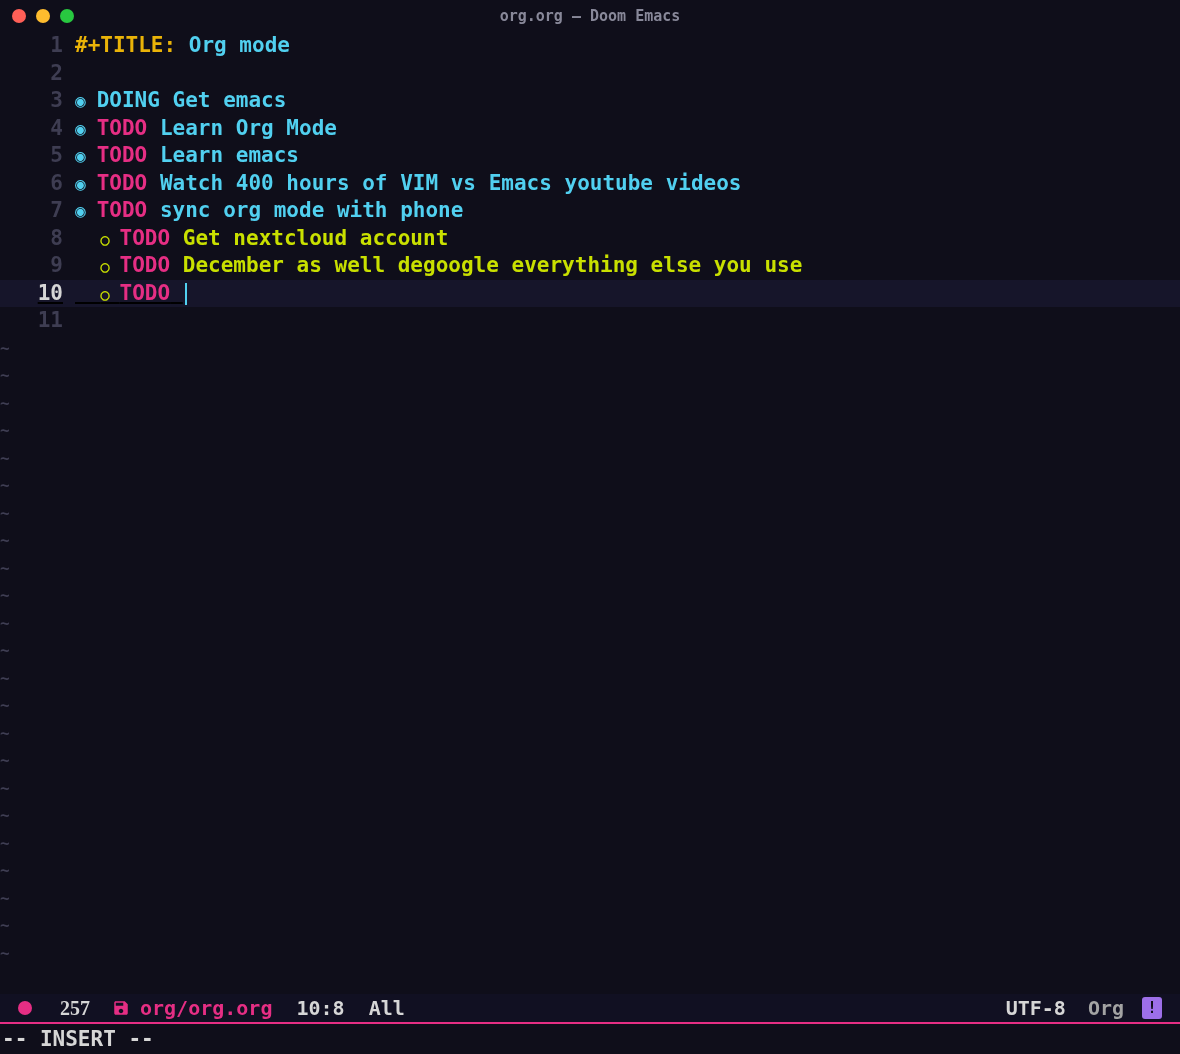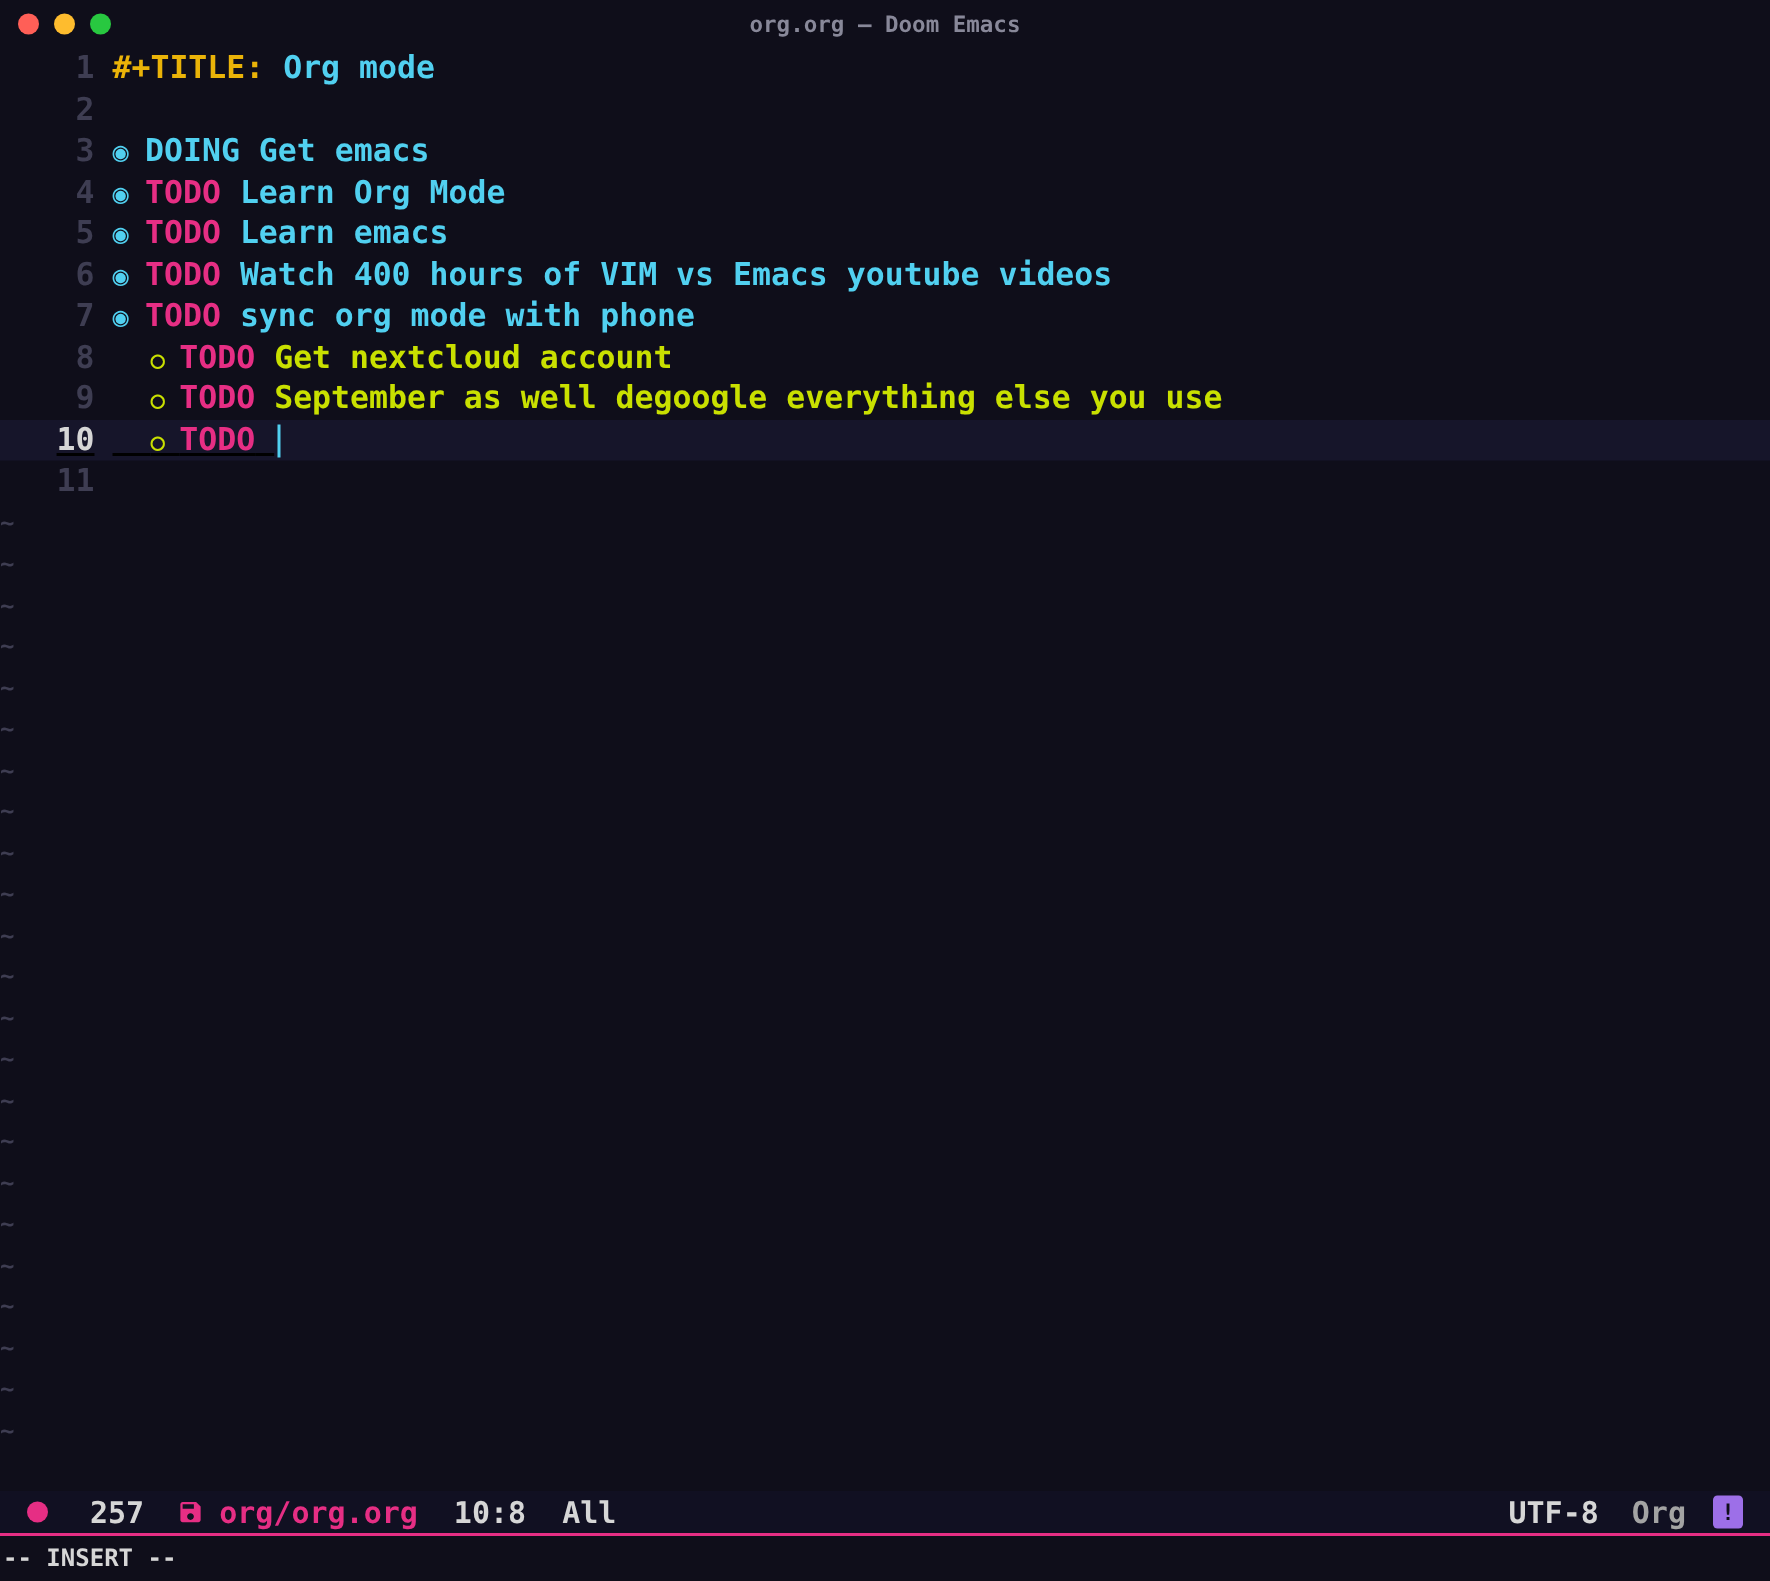--- a/index.html
+++ b/index.html
@@ -119,20 +119,21 @@
     .modeline .mode-indicator {
       width: 14px;
       height: 14px;
       border-radius: 50%;
       background: #e62e84;
       margin-right: 28px;
     }
     .modeline .filesize {
       color: #d6d6d6;
       margin-right: 22px;
+      font-family: Liberation Serif, serif;
     }
     .modeline .save-icon {
       width: 18px;
       height: 18px;
       margin-right: 10px;
       flex-shrink: 0;
     }
     .modeline .filepath {
       color: #e62e84;
       margin-right: 24px;
@@ -168,21 +169,21 @@
     .echo-area {
       position: absolute;
       bottom: 0;
       left: 0;
       right: 0;
       height: 30px;
       background: #0f0e1a;
       color: #d6d6d6;
       padding: 0 2px;
       line-height: 30px;
-      font-size: 16px;
+      font-size: 21px;
       font-weight: bold;
     }
   </style>
 </head>
 <body>
 
 <div class="titlebar">
   <div class="traffic-lights">
     <div class="traffic-light tl-red"></div>
     <div class="traffic-light tl-yellow"></div>
@@ -219,21 +220,21 @@
   <div class="line">
     <div class="gutter">7</div>
     <div class="content"><span class="bullet-level1">◉ </span><span class="todo-keyword">TODO</span><span class="heading-blue"> <span>sync org mode with phone</span></span></div>
   </div>
   <div class="line">
     <div class="gutter">8</div>
     <div class="content">  <span class="bullet-level2">○ </span><span class="todo-keyword">TODO</span><span class="heading-yellow"> <span>Get nextcloud account</span></span></div>
   </div>
   <div class="line">
     <div class="gutter">9</div>
-    <div class="content">  <span class="bullet-level2">○ </span><span class="todo-keyword">TODO</span><span class="heading-yellow"> <span>September as well degoogle everything else you use</span></span></div>
+    <div class="content">  <span class="bullet-level2">○ </span><span class="todo-keyword">TODO</span><span class="heading-yellow"> <span>December as well degoogle everything else you use</span></span></div>
   </div>
   <div class="line current">
     <div class="gutter current">10</div>
     <div class="content">  <span class="bullet-level2">○ </span><span class="todo-keyword">TODO</span><span class="heading-yellow"> <span class="cursor"></span></span></div>
   </div>
   <div class="line">
     <div class="gutter">11</div>
     <div class="content"></div>
   </div>
 

